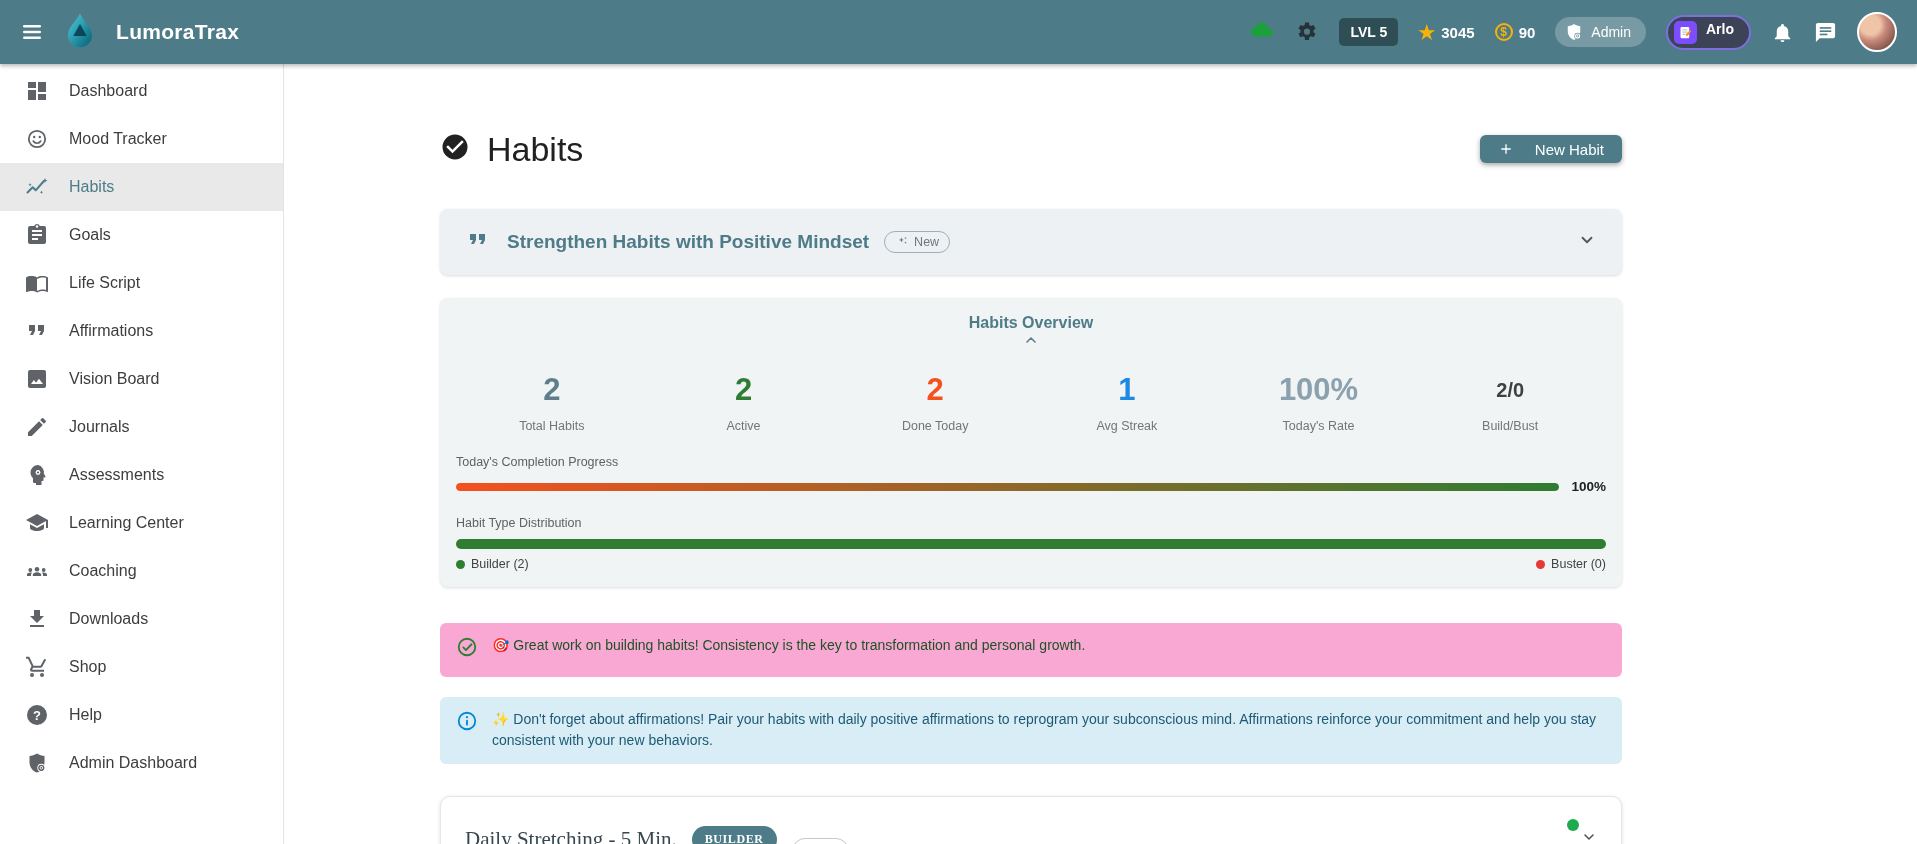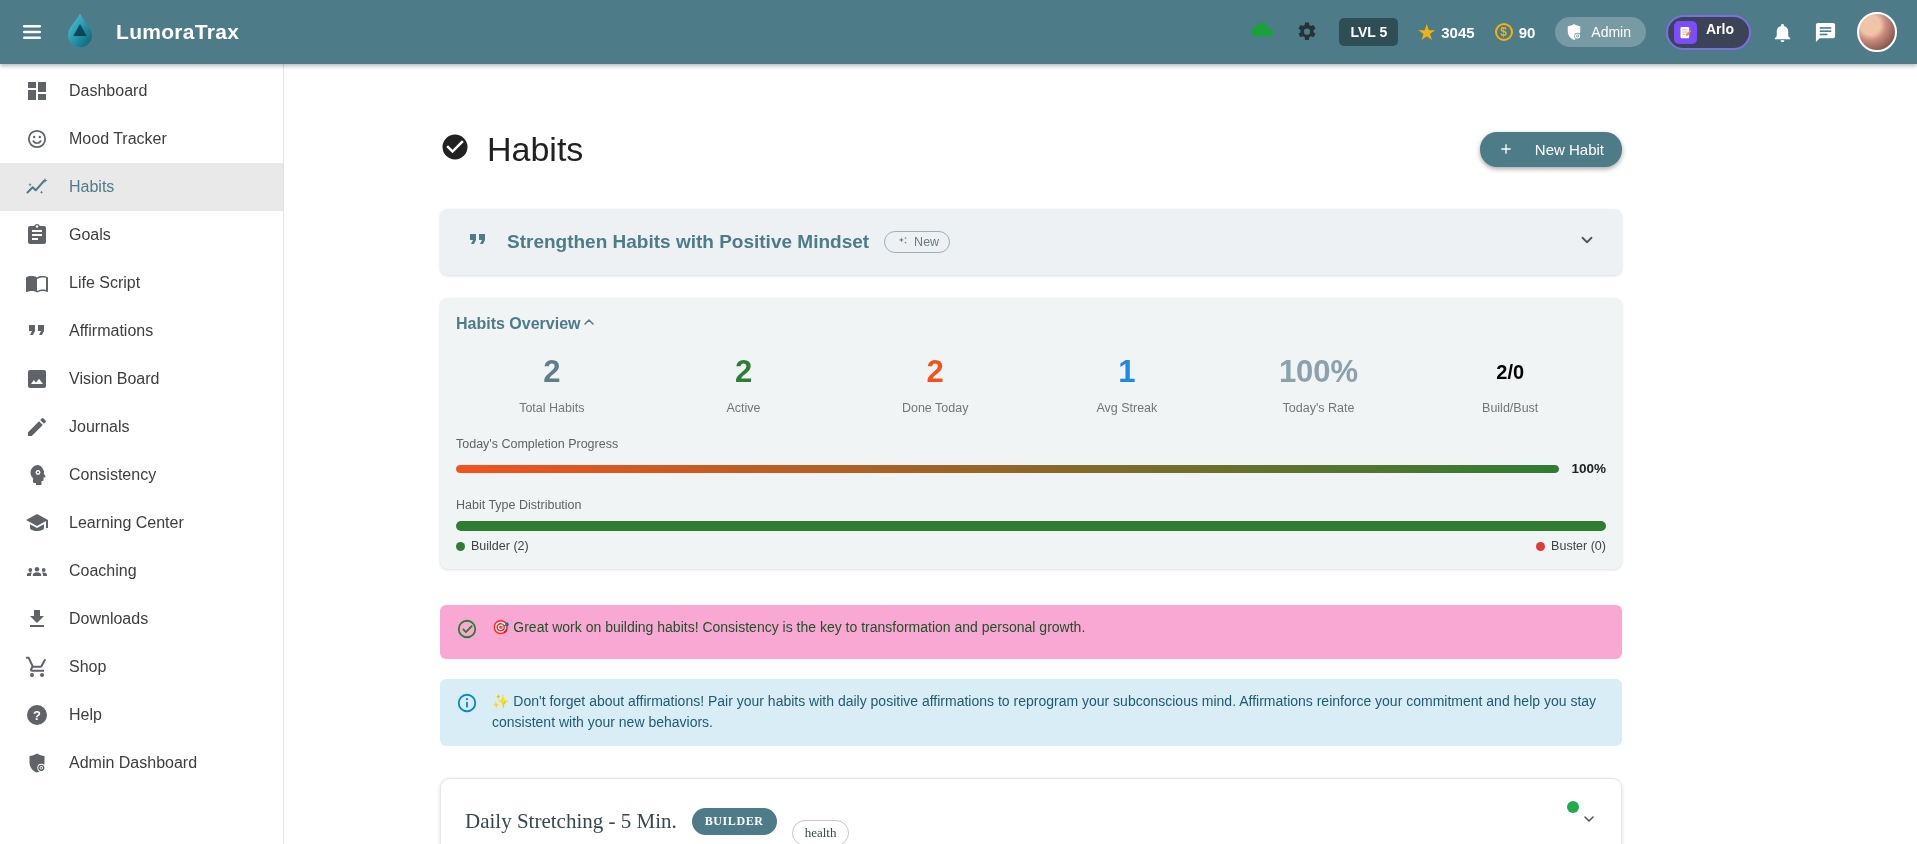--- a/index.html
+++ b/index.html
@@ -44,41 +44,41 @@
   .nav-item.active { background:#e9e9e9; color:#4e7b88; }
   .nav-item.active .nav-icon { color:#4e7b88; }
 
   
   .main { margin-left:237px; height:784px; overflow:hidden; background:#fff; }
   .content { width:1182px; margin-left:203px; padding-top:60px; }
 
   .page-header { display:flex; align-items:center; justify-content:space-between; height:50px; }
   .ph-left { display:flex; align-items:center; gap:17px; }
   .page-title { font-size:34px; font-weight:400; color:#212121; }
-  .btn-new { background:#4e7b88; color:#fff; border:none; border-radius:17px; height:35px; padding:0 18px;
+  .btn-new { background:#4e7b88; color:#fff; border:none; border-radius:6px; height:28px; padding:0 18px;
     font-size:15px; font-family:inherit; display:flex; align-items:center; gap:21px; cursor:pointer;
     box-shadow:0 2px 5px rgba(0,0,0,.35); }
 
   .quote-card { margin-top:35px; background:#edf1f3; border-radius:8px; height:66px; display:flex;
     align-items:center; padding:0 26px; box-shadow:0 1px 3px rgba(0,0,0,.14); cursor:pointer; }
   .quote-title { font-size:19px; font-weight:bold; color:#4e7b88; margin-left:17px; }
   .new-badge { margin-left:15px; display:flex; gap:5px; align-items:center; border:1px solid #9fb0b6;
     border-radius:13px; padding:3px 10px; color:#6b7a80; font-size:12.5px; background:transparent; }
   .flex-spacer { flex:1; }
 
   .ov-card { margin-top:23px; background:#f0f4f5; border-radius:8px; padding:16px;
     box-shadow:0 1px 3px rgba(0,0,0,.14); }
-  .ov-head { display:flex; justify-content:flex-start; align-items:center; }
+  .ov-head { display:flex; justify-content:flex-start; align-items:center;flex-direction:column; }
   .ov-title { color:#4e7b88; font-weight:bold; font-size:16px; }
   .stats-row { display:flex; margin-top:16px; }
   .stat { flex:1; text-align:center; }
   .stat-value { font-size:31px; font-weight:bold; line-height:44px; }
   .s0 .stat-value{color:#5f7d8c}.s1 .stat-value{color:#2e7d32}.s2 .stat-value{color:#f4511e}
   .s3 .stat-value{color:#1e88e5}.s4 .stat-value{color:#8ba1ad}
-  .s5 .stat-value{color:#000000;font-size:20px}
+  .s5 .stat-value{color:#404040;font-size:20px}
   .stat-label { font-size:12.5px; color:#757575; margin-top:7px; }
   .sec-label { font-size:12.5px; color:#616161; margin-top:22px; }
   .prog-row { display:flex; align-items:center; gap:12px; margin-top:10px; }
   .prog-track { flex:1; height:8px; border-radius:4px; background:#dfe5e7; overflow:hidden; }
   .prog-fill { height:100%; border-radius:4px; background:linear-gradient(90deg,#f4511e,#2e7d32); }
   .prog-val { font-weight:bold; font-size:13.5px; color:#212121; }
   .dist-bar { height:10px; border-radius:5px; background:#2e7d32; margin-top:9px; }
   .legend { display:flex; justify-content:space-between; margin-top:8px; font-size:12.5px; color:#424242; }
   .legend-item { display:flex; align-items:center; }
   .dot { width:9px; height:9px; border-radius:50%; display:inline-block; margin-right:6px; }
@@ -258,21 +258,21 @@
     <span class="nav-label">Journals</span>
   </div>
   <div class="nav-item">
     <span class="nav-icon">
         <svg width="24" height="24" viewBox="0 0 24 24" fill="currentColor">
           <path d="M13 2.05A7.5 7.5 0 0 0 5.5 9.5c0 1.94.74 3.7 1.95 5.03.35.38.55.88.55 1.4V19a1 1 0 0 0 1 1H11v1.5a.5.5 0 0 0 .5.5H16a.5.5 0 0 0 .5-.5V18h1a1 1 0 0 0 1-1v-2.54h1.4a.6.6 0 0 0 .53-.88l-1.57-3.03A7.5 7.5 0 0 0 13 2.05z"></path>
           <circle cx="13" cy="9.5" r="2.4" fill="#fff"></circle>
           <circle cx="13" cy="9.5" r="1.1" fill="currentColor"></circle>
         </svg>
       </span>
-    <span class="nav-label">Consistency</span>
+    <span class="nav-label">Assessments</span>
   </div>
   <div class="nav-item">
     <span class="nav-icon">
         <svg width="24" height="24" viewBox="0 0 24 24" fill="currentColor">
           <path d="M12 3L1 9l11 6 9-4.91V17h2V9L12 3zM5 13.18V17c0 1.66 3.13 3 7 3s7-1.34 7-3v-3.82l-7 3.82-7-3.82z"></path>
         </svg>
       </span>
     <span class="nav-label">Learning Center</span>
   </div>
   <div class="nav-item">

